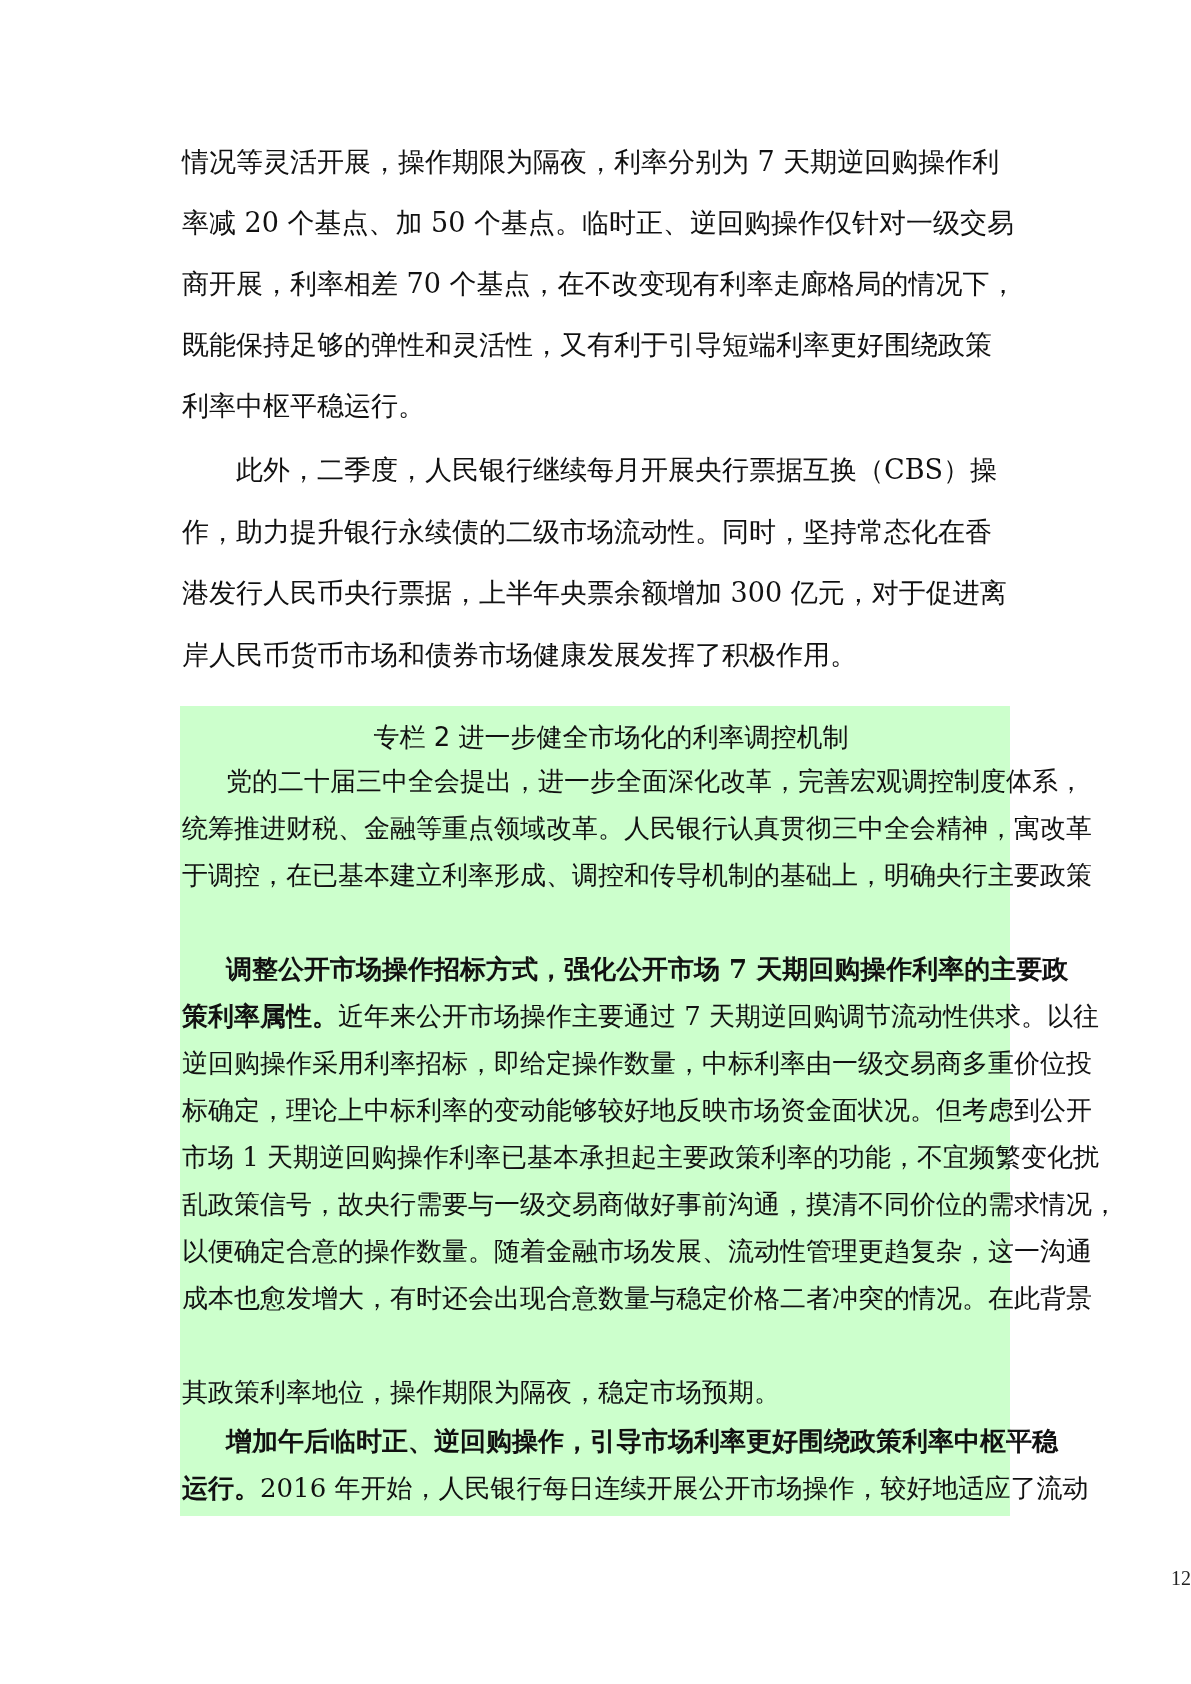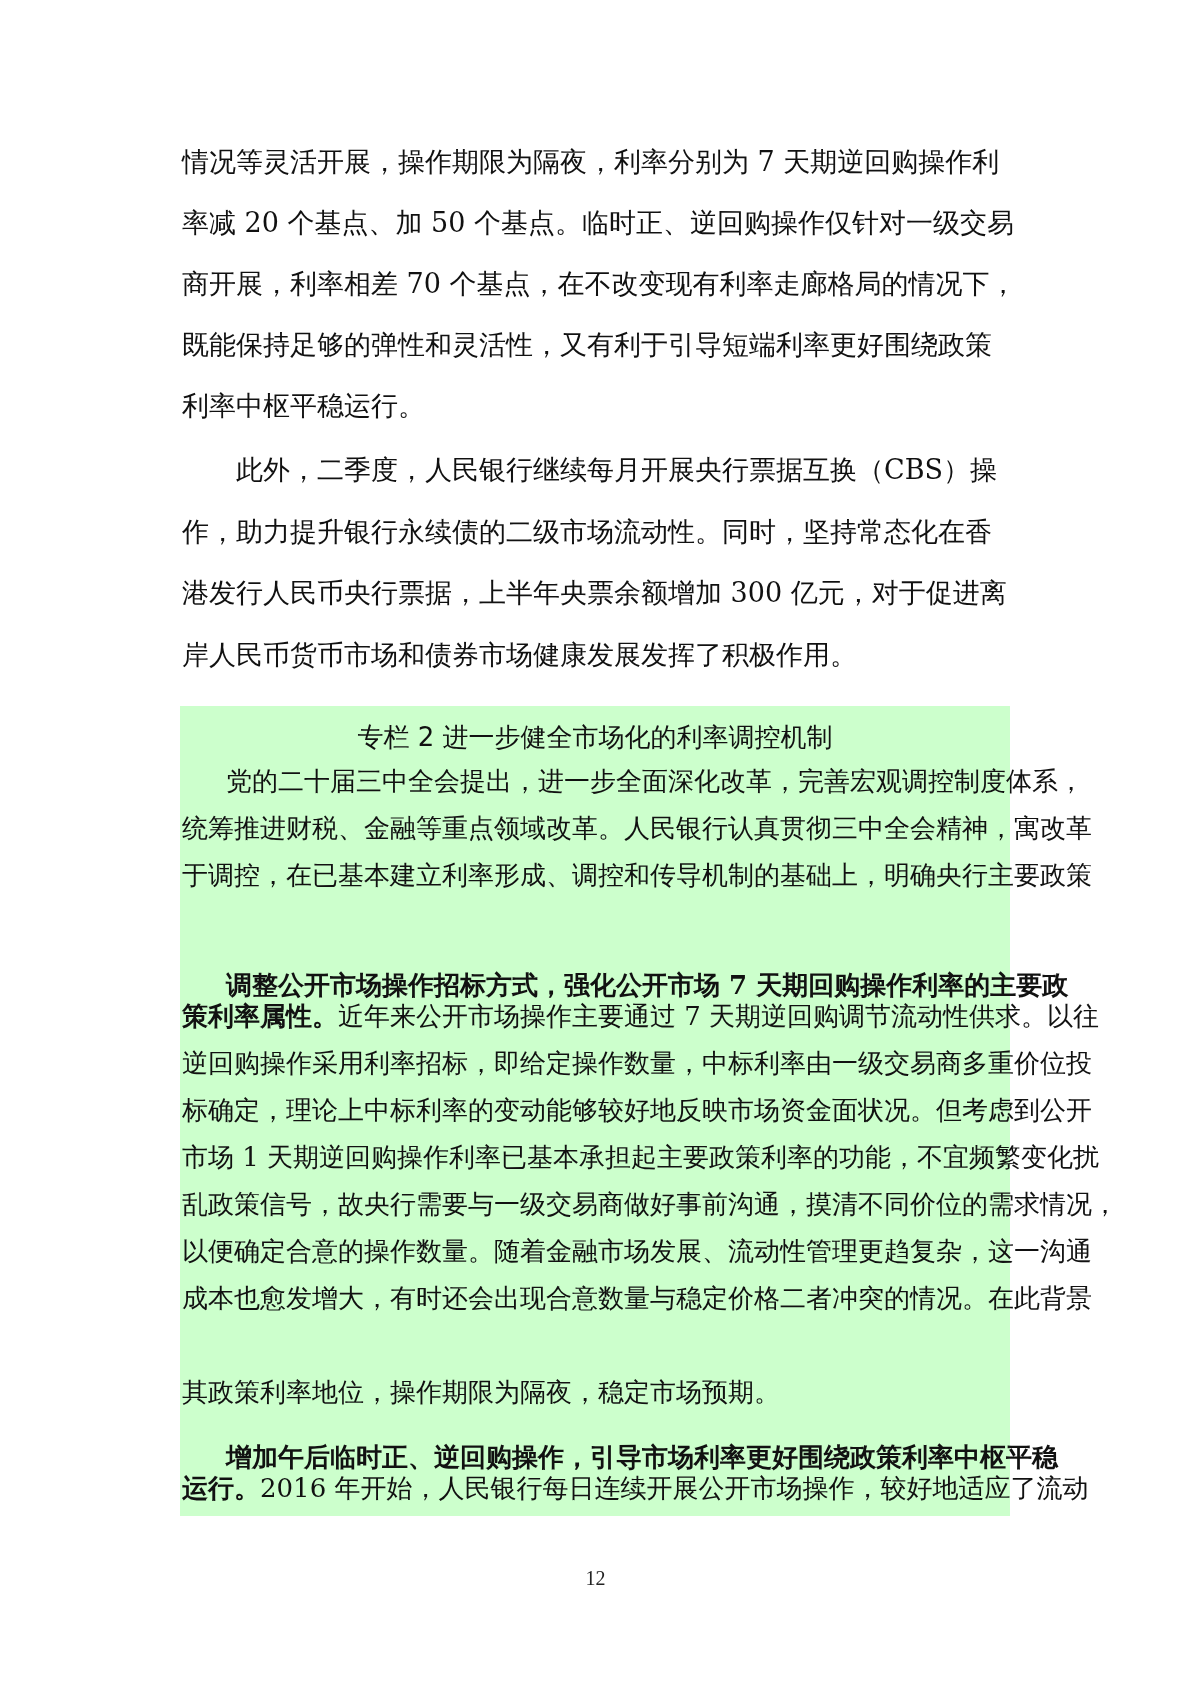--- a/index.html
+++ b/index.html
@@ -11,30 +11,30 @@
     font-size: 27px; color: #111;
   }
   .line { position: absolute; left: 0; white-space: nowrap; height: 34px; line-height: 34px; }
   .box {
     position: absolute; left: 180px; top: 706px; width: 830px; height: 810px;
     background: #ccffcc;
   }
   .box-title {
     position: absolute; left: 0; width: 830px; top: 14px; text-align: center;
     font-family: "DejaVu Sans", "Liberation Sans", sans-serif;
-    font-size: 26px; color: #111; white-space: nowrap;
+    font-size: 26px; color: #111; white-space: nowrap; padding-left: 16px;
   }
   .box-line {
     position: absolute; left: 2px; white-space: nowrap;
     font-family: "DejaVu Serif", "Liberation Serif", serif;
     font-size: 26px; color: #111; height: 30px; line-height: 30px;
   }
-  .bold { font-weight: bold; margin-top: 16px; }
+  .bold { font-weight: bold; }
   .page-number {
-    position: absolute; top: 1567px; left: 0; width: 1191px; text-align: center;
+    position: absolute; top: 1567px; left: 0; width: 1191px; text-align: right;
     font-family: "Liberation Serif", serif; font-size: 20px; color: #222;
   }
 </style>
 </head>
 <body>
 
 <div class="page">
 
   <div class="main-text">
     <div class="line" style="top:145px">情况等灵活开展，操作期限为隔夜，利率分别为 7 天期逆回购操作利</div>

